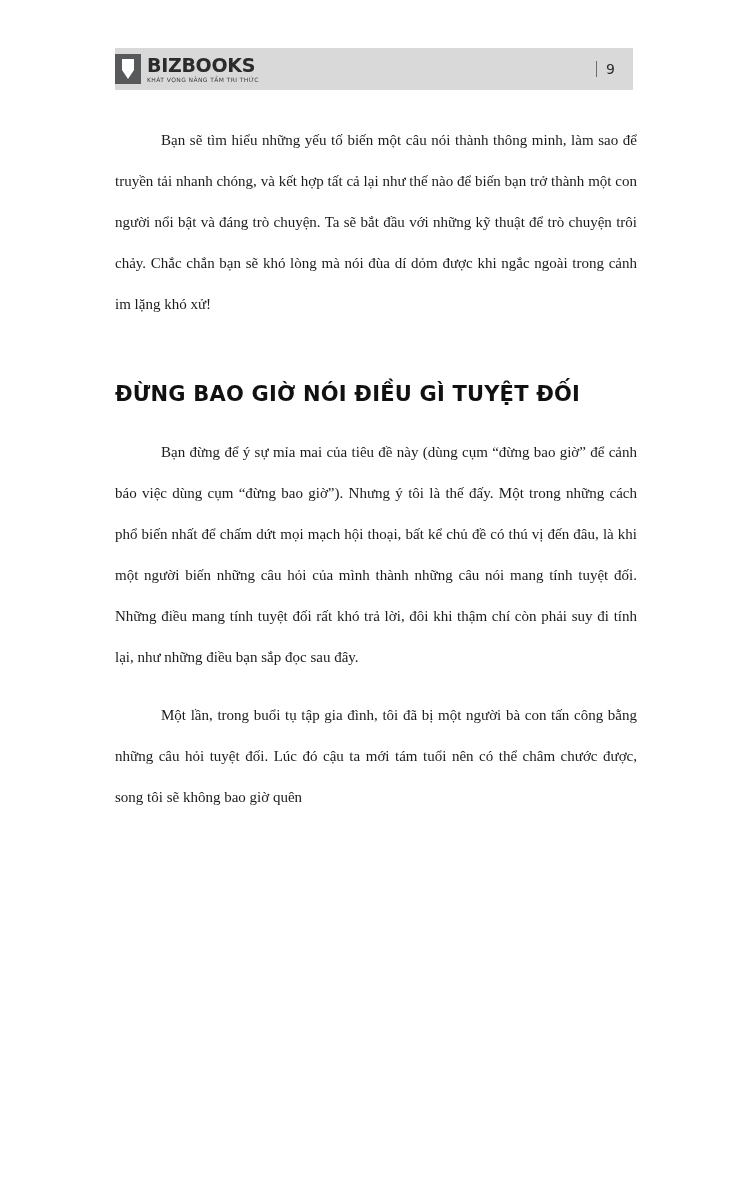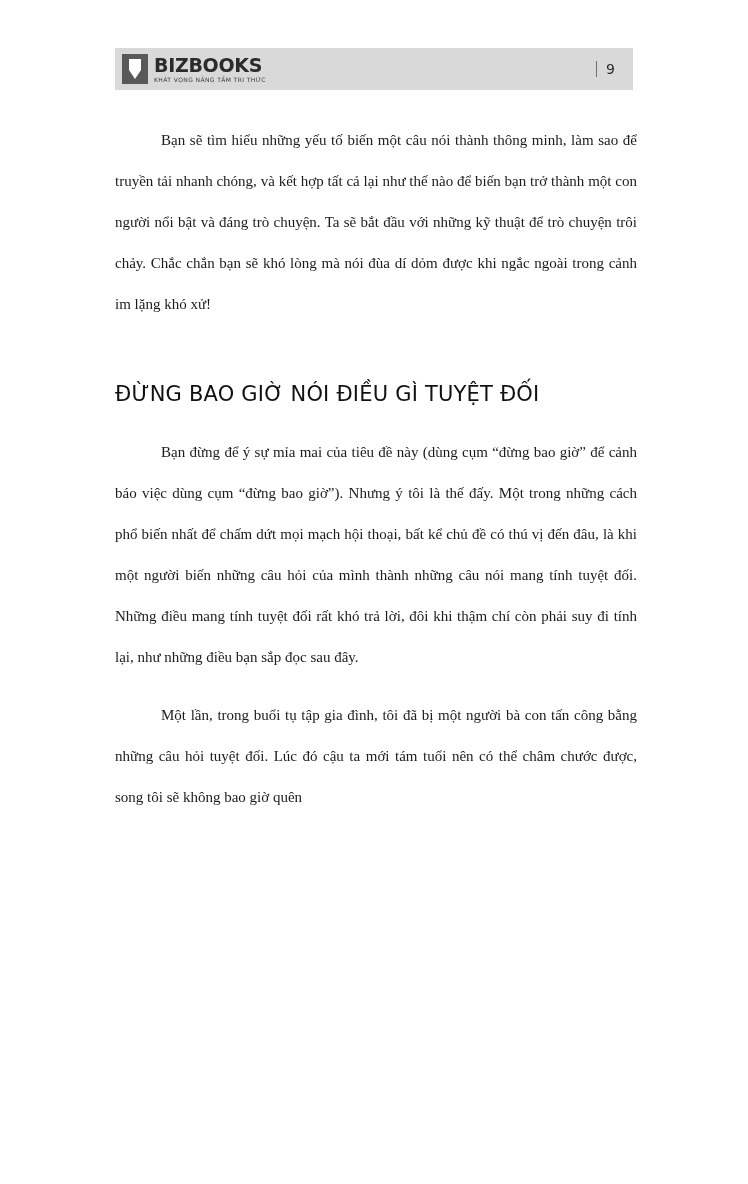--- a/index.html
+++ b/index.html
@@ -33,21 +33,21 @@
     background: #d9d9d9;
     display: flex;
     align-items: center;
     justify-content: space-between;
     box-sizing: border-box;
   }
   .logo-block {
     display: flex;
     align-items: center;
     height: 42px;
-    padding-left: 7px;
+    padding-left: 0;
   }
   .logo-mark {
     width: 26px;
     height: 30px;
     background: #58595b;
     margin-right: 6px;
     position: relative;
     flex: none;
   }
   .logo-mark:after {
@@ -111,21 +111,21 @@
     text-justify: inter-word;
     text-indent: 46px;
     color: #1b1b1b;
   }
   p.para + p.para {
     margin-top: 17px;
     font-family: Liberation Serif, serif;
   }
   .section-heading {
     font-family: "DejaVu Sans", sans-serif;
-    font-weight: normal;
+    font-weight: bold;
     font-size: 21px;
     letter-spacing: 0.2px;
     color: #111111;
     margin: 57px 0 26px 0;
     text-align: left;
   }
 </style>
 </head>
 <body>
 

